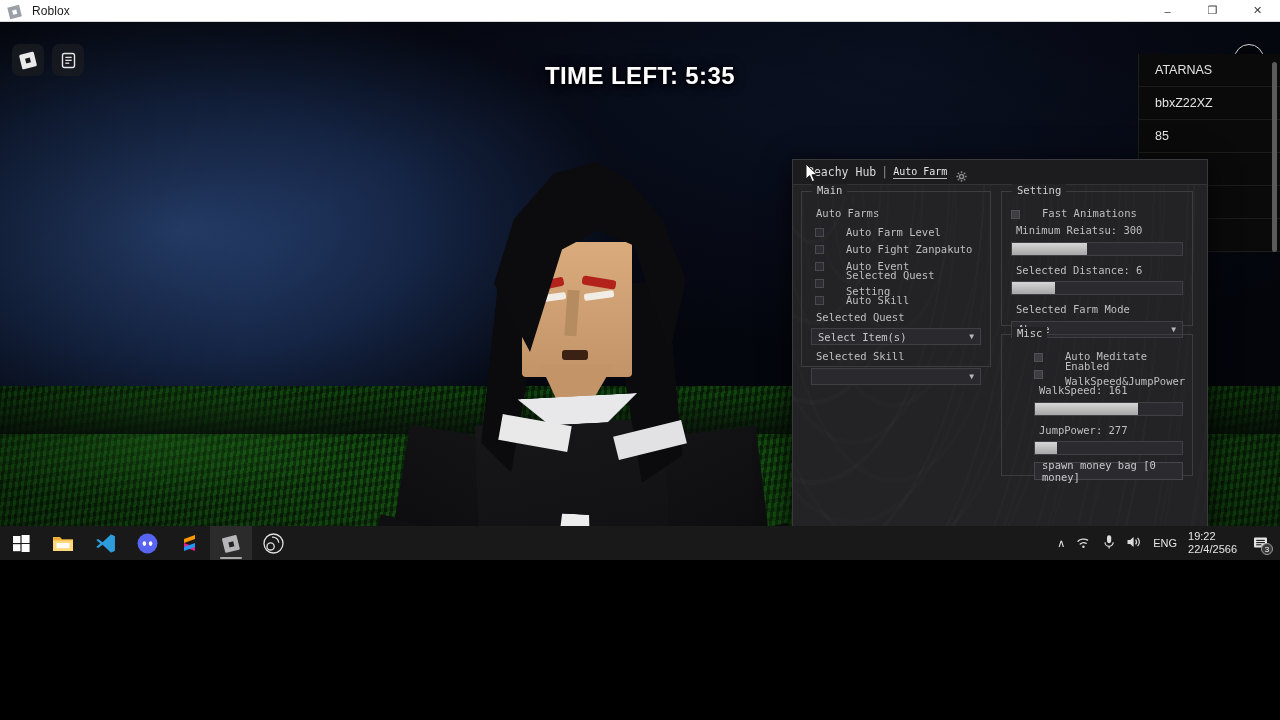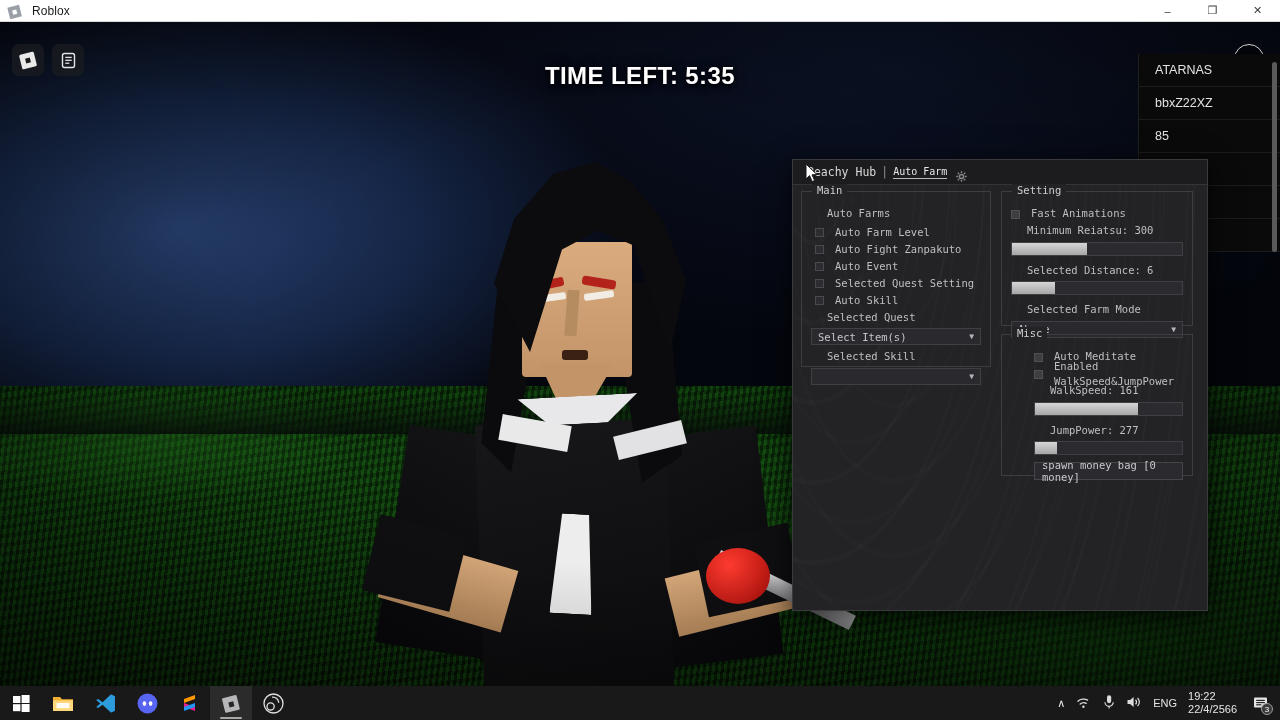--- a/index.html
+++ b/index.html
@@ -1,21 +1,21 @@
 <!DOCTYPE html>
 <html><head>
 <meta charset="utf-8">
 <style>
   * { box-sizing: border-box; margin: 0; padding: 0; }
   html, body {
     width: 1280px; height: 720px; overflow: hidden;
     font-family: "Liberation Sans", sans-serif;
     background: #000;
   }
-  #screen { position: relative; width: 1280px; height: 720px; overflow: hidden; }
+  #screen { position: relative; width: 1280px; height: 560px; overflow: hidden; }
 
   
   #titlebar {
     position: absolute; top: 0; left: 0; width: 1280px; height: 22px;
     background: #ffffff; display: flex; align-items: center;
     border-bottom: 1px solid #d8d8d8;
   }
   #tb-icon { width: 18px; height: 16px; margin-left: 7px; position: relative; }
   #tb-title { font-size: 12px; color: #1b1b1b; margin-left: 7px; letter-spacing: .1px; }
   #tb-ctrls { margin-left: auto; display: flex; height: 22px; }
@@ -158,22 +158,22 @@
   .group > .legend {
     position:absolute; top:-8px; left:10px; padding:0 5px; background:#232326;
     font-size:10.5px; color:#cfcfd2;
   }
   #col-left { width:190px; }
   #col-right { width:192px; }
   #grp-main { height:176px; }
   #grp-setting { height:135px; }
   #grp-misc { height:142px;padding-left:32px; }
 
-  .lbl { font-size:10.5px; color:#bfbfc3; margin:1px 0 3px 16px; line-height:15.5px; }
-  .cbrow { display:flex; align-items:center; gap:11px; margin:1px 0 0 4px; height:16px; }
+  .lbl { font-size:10.5px; color:#bfbfc3; margin:1px 0 3px 5px; line-height:15.5px; }
+  .cbrow { display:flex; align-items:center; gap:22px; margin:1px 0 0 4px; height:16px; }
   .cbox { width:9px; height:9px; background:#2d2d31; border:1px solid #4a4a4e; flex:none; }
   .cbox.sq { background:#3d3d42; border:1px solid #4f4f54; }
   .cbrow .lbl { margin:0; }
 
   .dd {
     height:17px; background:#2a2a2e; border:1px solid #3f3f44;
     display:flex; align-items:center; padding:0 6px; margin-bottom:4px;
   }
   .dd .dtext { font-size:10.5px; color:#c6c6ca; }
   .dd .caret { margin-left:auto; font-size:8px; color:#b6b6ba; }

